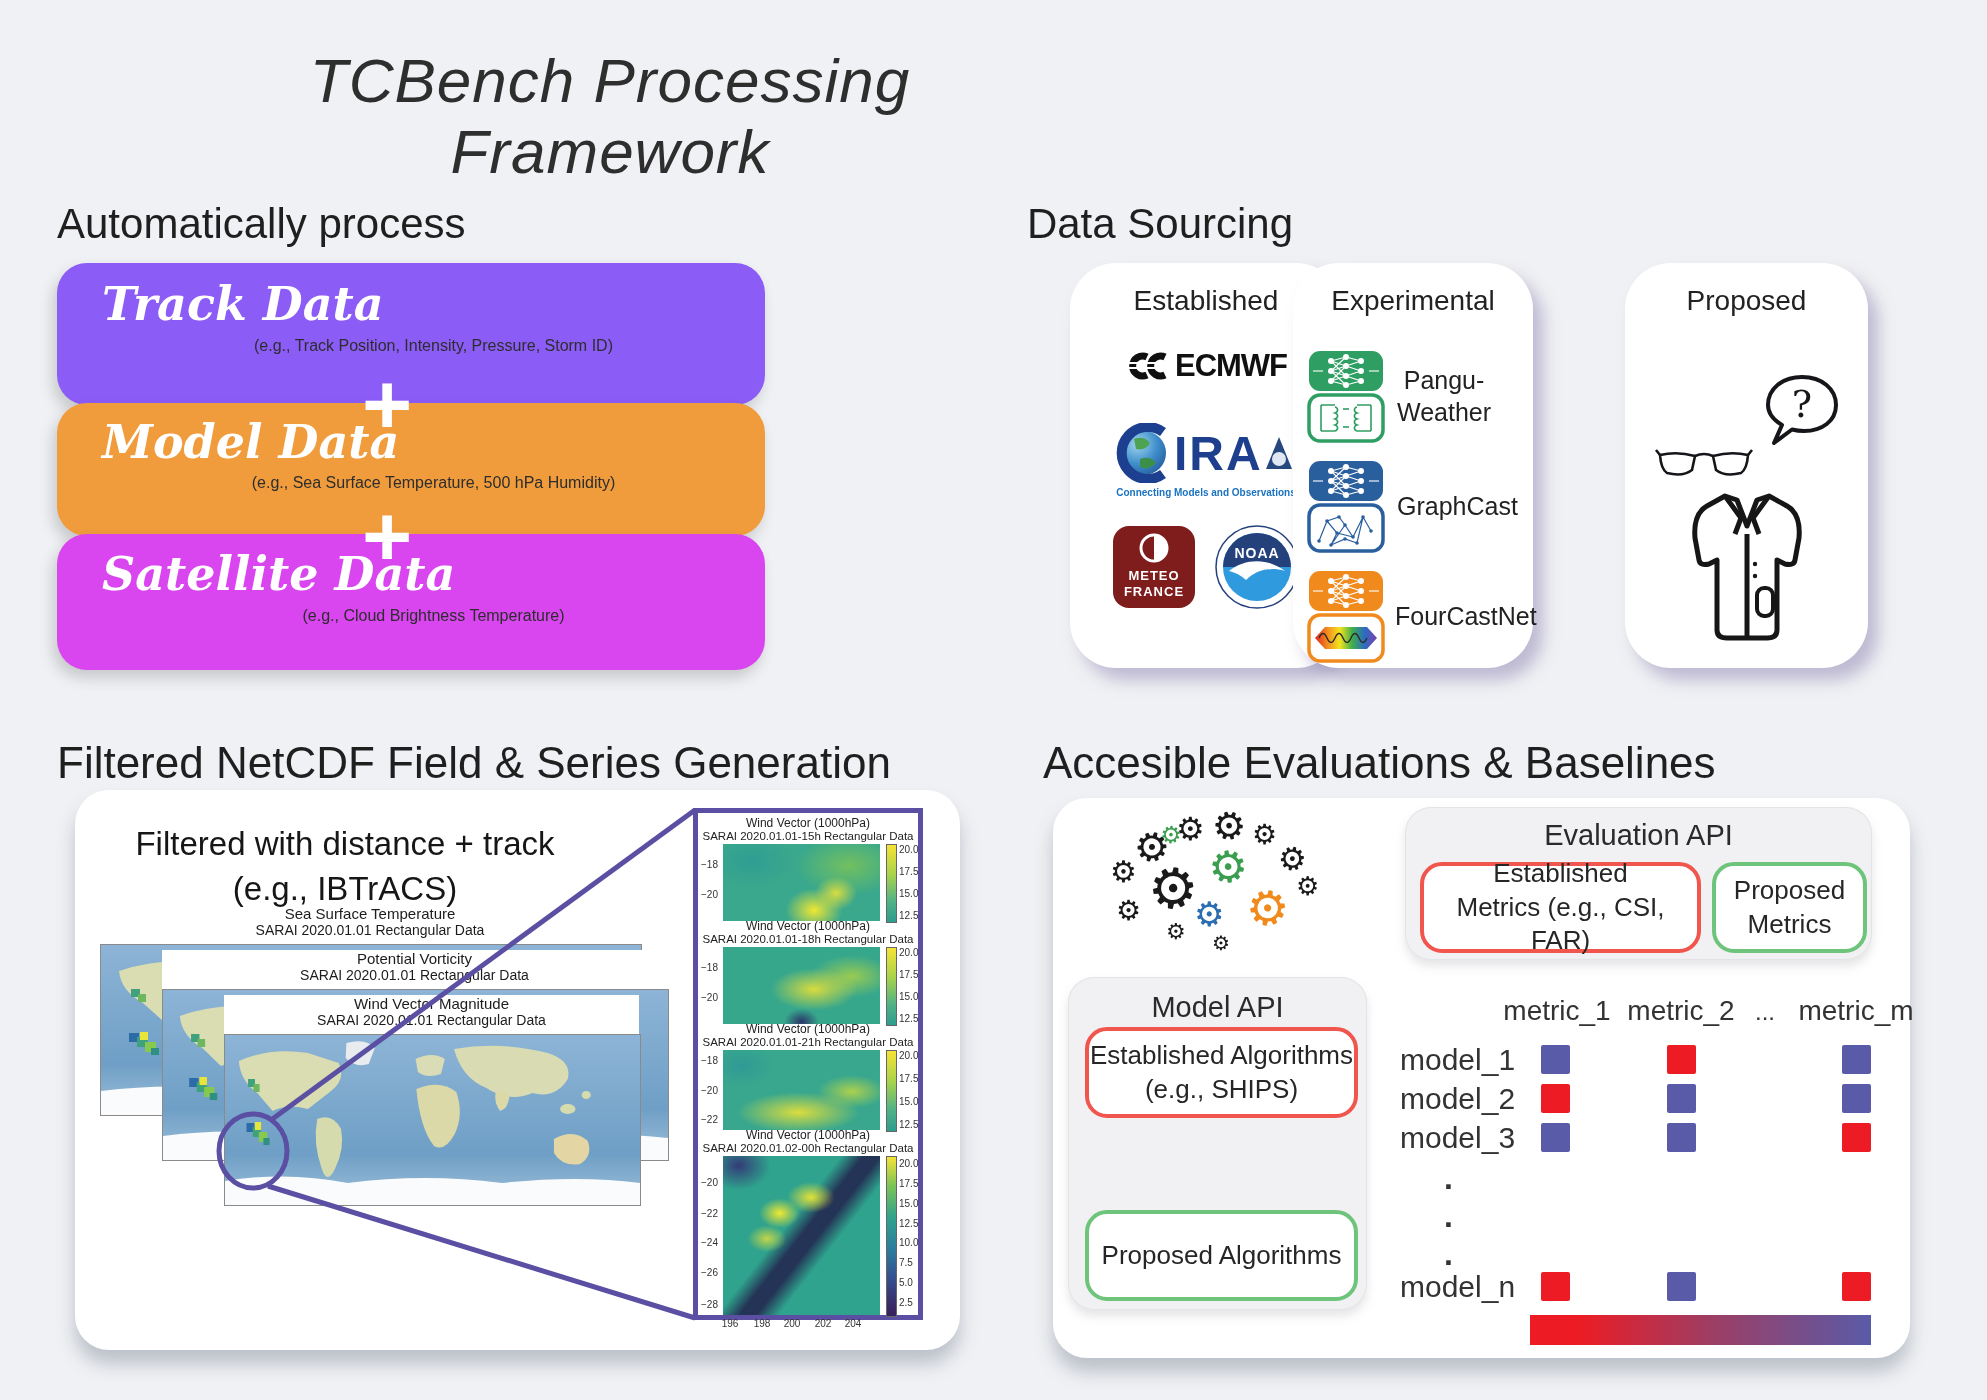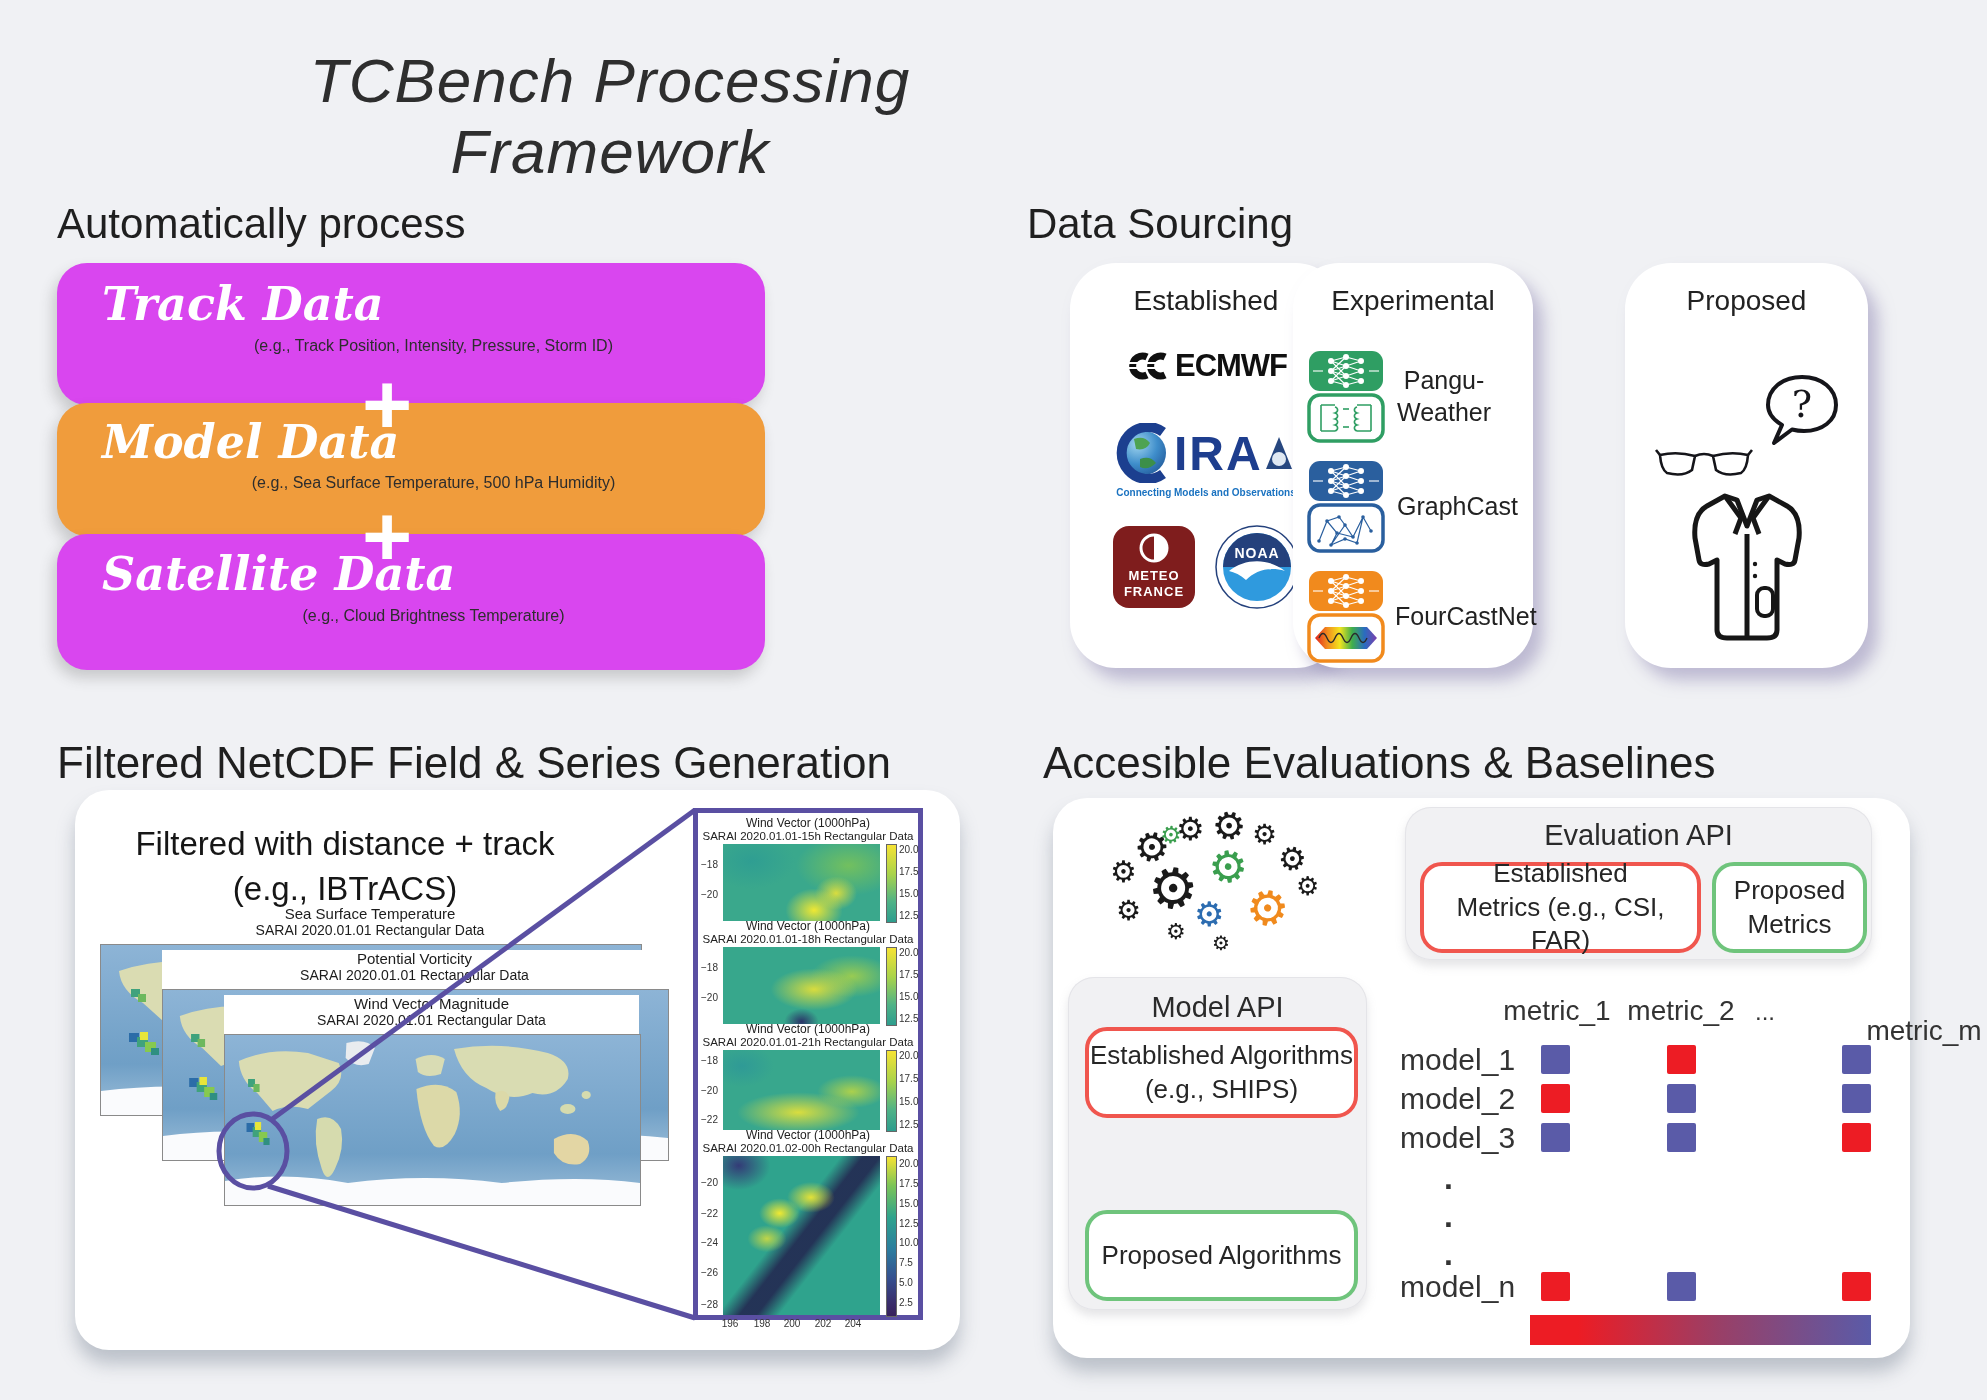--- a/index.html
+++ b/index.html
@@ -109,21 +109,21 @@
           <rect x="37" y="49" width="8" height="8" fill="#6db85e"></rect>
         </g>
       </g>
     </defs>
   </svg>
 
   <div class="abs page-title" style="left:215px;top:45px;width:790px;text-align:center;">TCBench Processing Framework</div>
 
   <div class="abs h-section" style="left:57px;top:200px;">Automatically process</div>
 
-  <div class="abs proc-box" style="left: 57px; top: 263px; width: 708px; height: 142px; z-index: 1; background-color: #d946ef;">
+  <div class="abs proc-box" style="left: 57px; top: 263px; width: 708px; height: 142px; z-index: 1; background-color: #8b5cf6;">
     <div class="proc-title" style="margin:14px 0 0 45px;">Track Data</div>
     <div class="proc-sub" style="margin:6px 0 0 45px;">(e.g., Track Position, Intensity, Pressure, Storm ID)</div>
   </div>
 
   <div class="abs proc-box" style="left: 57px; top: 403px; width: 708px; height: 133px; z-index: 2; background-color: rgb(240, 156, 60);">
     <div class="proc-title" style="margin:12px 0 0 45px;">Model Data</div>
     <div class="proc-sub" style="margin:5px 0 0 45px;">(e.g., Sea Surface Temperature, 500 hPa Humidity)</div>
   </div>
 
   <div class="abs proc-box" style="left: 57px; top: 534px; width: 708px; height: 136px; z-index: 3; background-color: #d946ef;">
@@ -516,21 +516,21 @@
       <div>(e.g., SHIPS)</div>
     </div>
     <div class="abs api-box" style="left: 17px; top: 233px; width: 265px; height: 83px; border-color: rgb(111, 196, 124);">
       <div>Proposed Algorithms</div>
     </div>
   </div>
 
   <span class="abs mx-h" style="left:1557px;top:995px;">metric_1</span>
   <span class="abs mx-h" style="left:1681px;top:995px;">metric_2</span>
   <span class="abs mx-h" style="left:1765px;top:998px;font-size:24px;">...</span>
-  <span class="abs mx-h" style="left:1924px;top:995px;margin-top:20px;">metric_m</span>
+  <span class="abs mx-h" style="left:1856px;top:995px;">metric_m</span>
 
   <span class="abs mx-l" style="left:1400px;top:1043px;">model_1</span>
   <span class="abs mx-l" style="left:1400px;top:1082px;">model_2</span>
   <span class="abs mx-l" style="left:1400px;top:1121px;">model_3</span>
   <span class="abs mx-dot" style="left:1444px;top:1160px;">.</span>
   <span class="abs mx-dot" style="left:1444px;top:1198px;">.</span>
   <span class="abs mx-dot" style="left:1444px;top:1236px;">.</span>
   <span class="abs mx-l" style="left:1400px;top:1270px;">model_n</span>
 
   <div class="abs mx-c" style="left: 1541px; top: 1045px; background-color: rgb(90, 91, 168);"></div>

